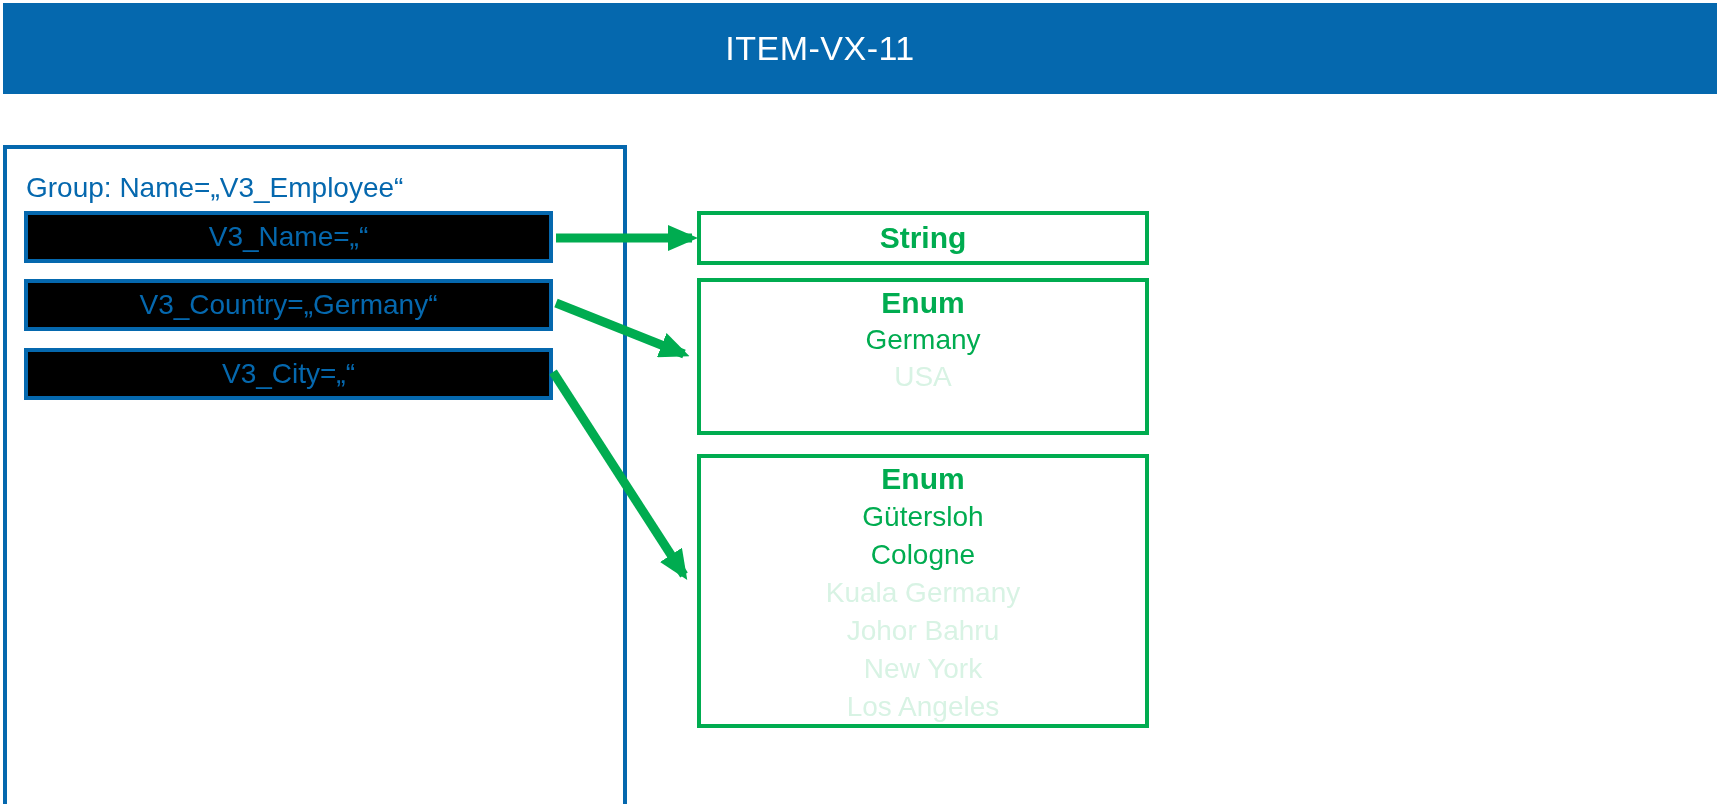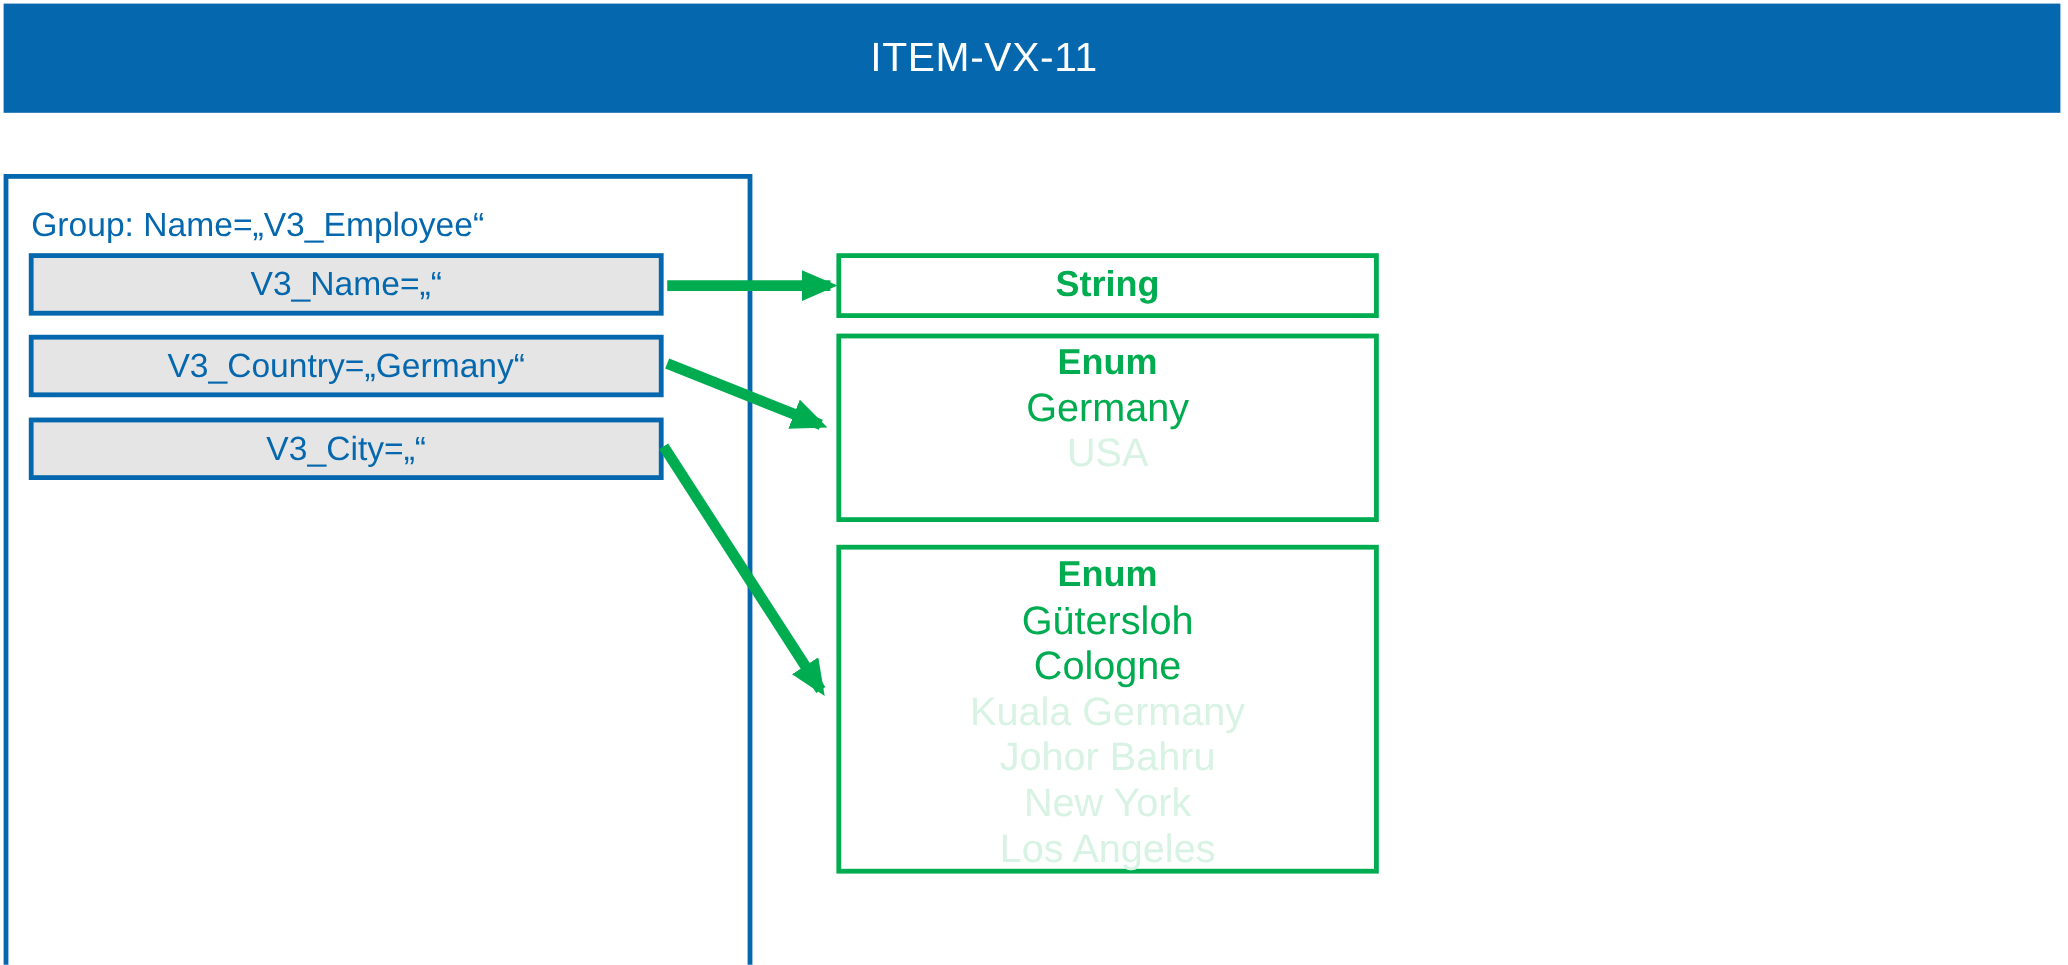--- a/index.html
+++ b/index.html
@@ -26,41 +26,41 @@
   .group-box {
     position: absolute; left: 3px; top: 145px; width: 624px; height: 732px;
     border: 4px solid var(--blue, #0568AE); background: #ffffff; text-align: center;
   }
   .group-label {
     position: absolute; left: 19px; top: 23px;
     color: var(--blue, #0568AE); font-size: 28px; white-space: nowrap;
   }
   .field-box {
     position: absolute; left: 17px; width: 529px; height: 52px;
-    border: 4px solid var(--blue, #0568AE); background: #e5e5e5;
+    border: 4px solid var(--blue, #0568AE); background: #000000;
     display: flex; align-items: center; justify-content: center;
   }
   .field-box span { color: var(--blue, #0568AE); font-size: 28px; white-space: nowrap; }
   .field-1 { top: 62px; }
   .field-2 { top: 130px; }
   .field-3 { top: 199px; }
 
   
   .type-box {
     position: absolute; left: 697px; width: 452px;
     border: 4px solid var(--green, #00AC50); background: #ffffff;
     text-align: center;
   }
   .string-box { top: 211px; height: 54px; display: flex; align-items: center; justify-content: center; }
   .enum-country { top: 278px; height: 157px; padding-top: 2px; }
   .enum-city   { top: 454px; height: 274px; padding-top: 2px; }
   .type-title { color: var(--green, #00AC50); font-size: 30px; font-weight: bold; }
   .enum-country .type-title, .enum-country .enum-item { line-height: 37px; }
   .enum-city .type-title, .enum-city .enum-item { line-height: 38px; }
-  .enum-item { color: var(--green, #00AC50); font-size: 33px; }
+  .enum-item { color: var(--green, #00AC50); font-size: 28px; }
   .enum-item.faded { color: var(--green-faded, #D8F3E4); }
 
   
   .overlay {
     position: absolute; left: 0; top: 0; width: 1723px; height: 804px;
     pointer-events: none; z-index: 10;
   }
   .arrow { stroke: var(--green, #00AC50); stroke-width: 9; fill: none; }
   .arrowhead { fill: var(--green, #00AC50); }
 </style>

